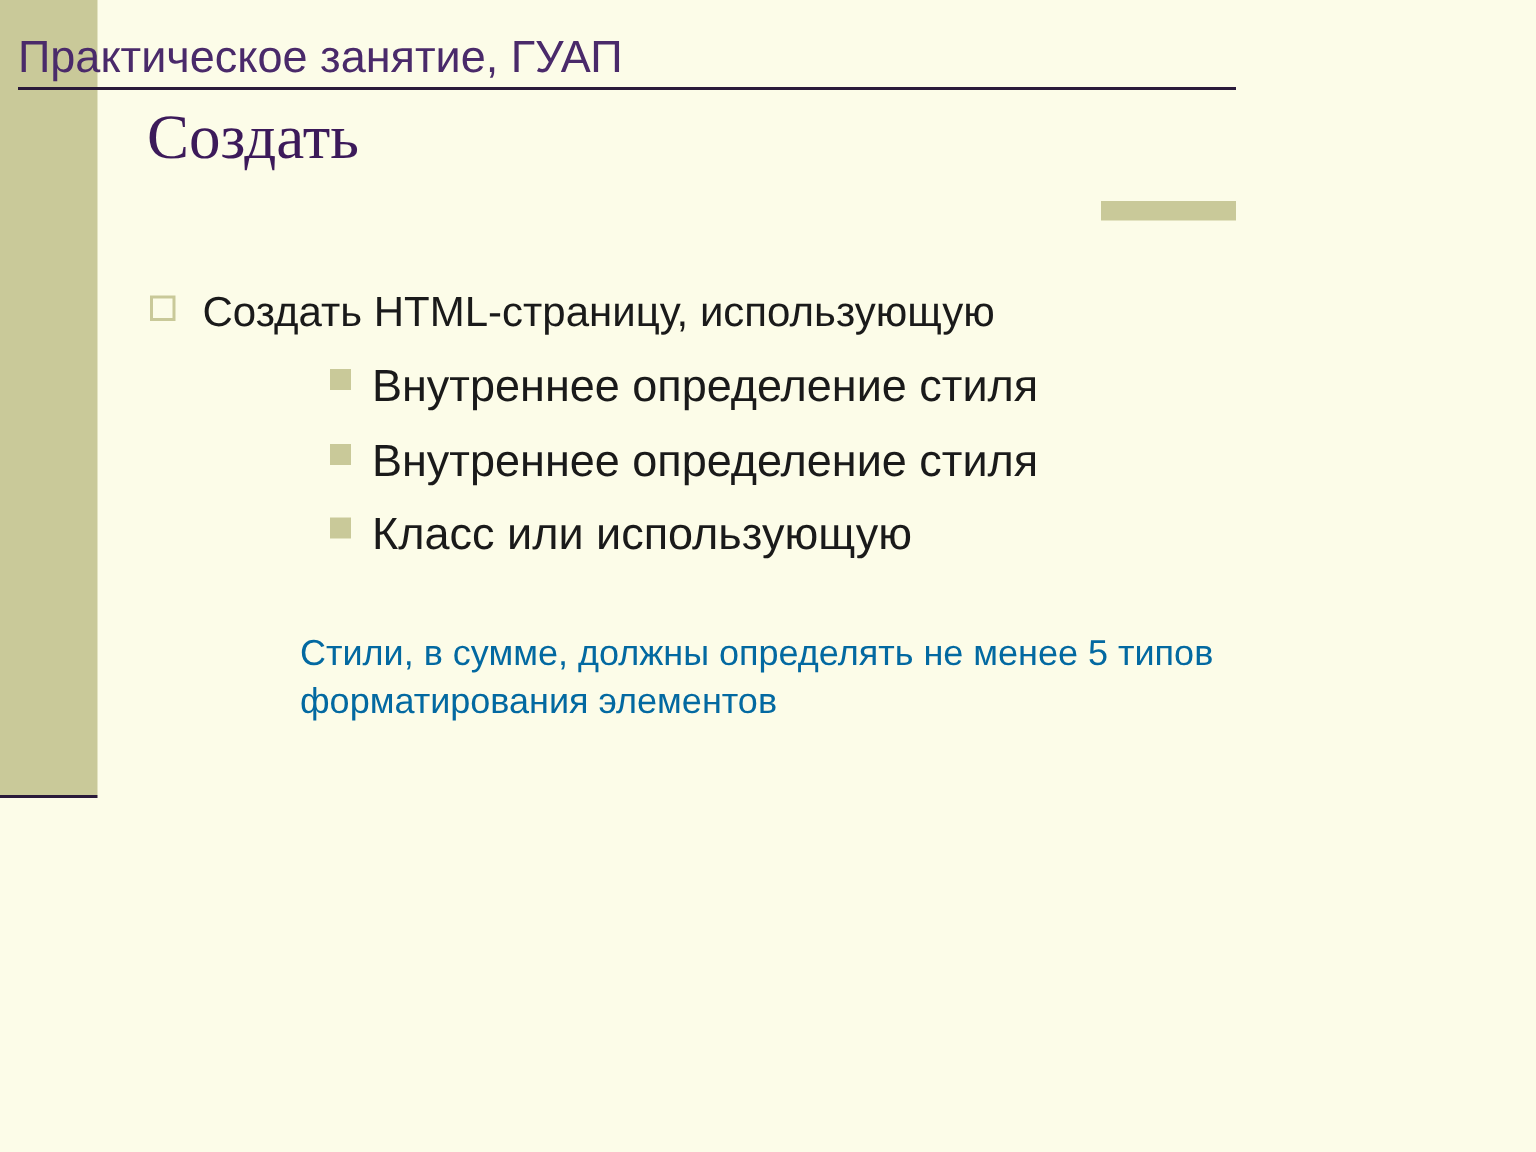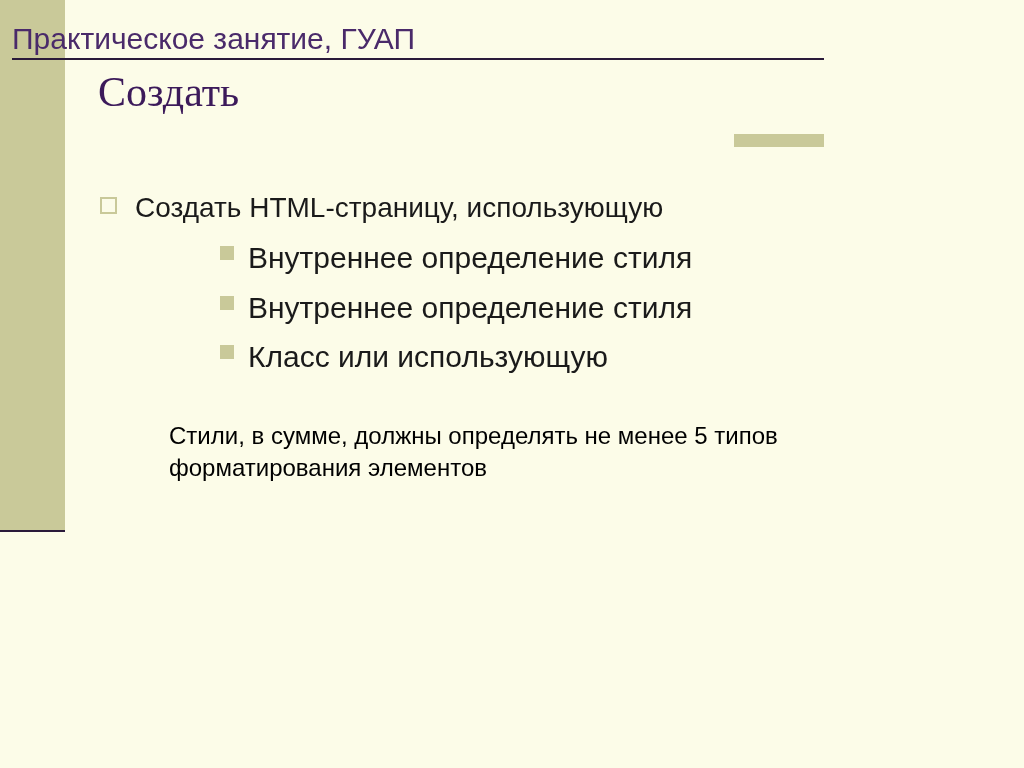--- a/index.html
+++ b/index.html
@@ -100,24 +100,24 @@
     margin-top: 7px;
     margin-right: 14px;
     flex-shrink: 0;
   }
   .text-l2 {
     font-size: 30px;
     color: #1a1a1a;
     line-height: 1.25;
   }
   .summary {
-    margin-left: 69px;
+    margin-left: 100px;
     margin-top: 44px;
     font-size: 24px;
-    color: #000000;
+    color: #0369a1;
     line-height: 1.35;
     max-width: 620px;
   }
 </style>
 </head>
 <body>
 
 <div class="sidebar-block"></div>
 
 <div class="header-label">Практическое занятие, ГУАП</div>

